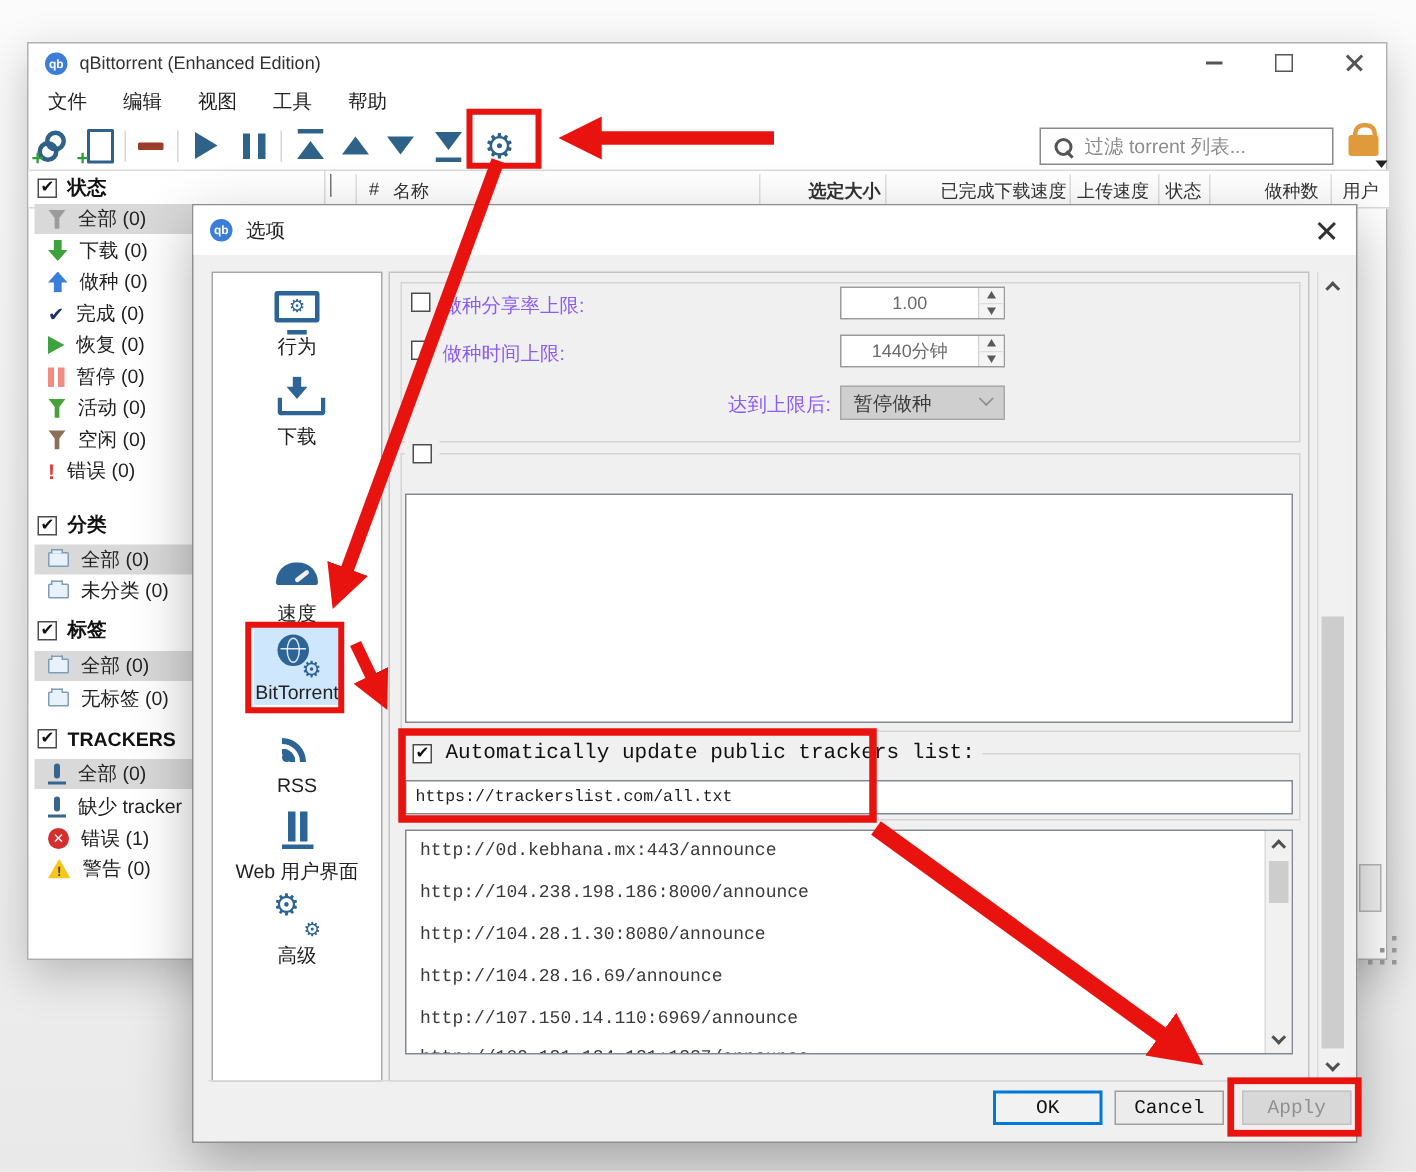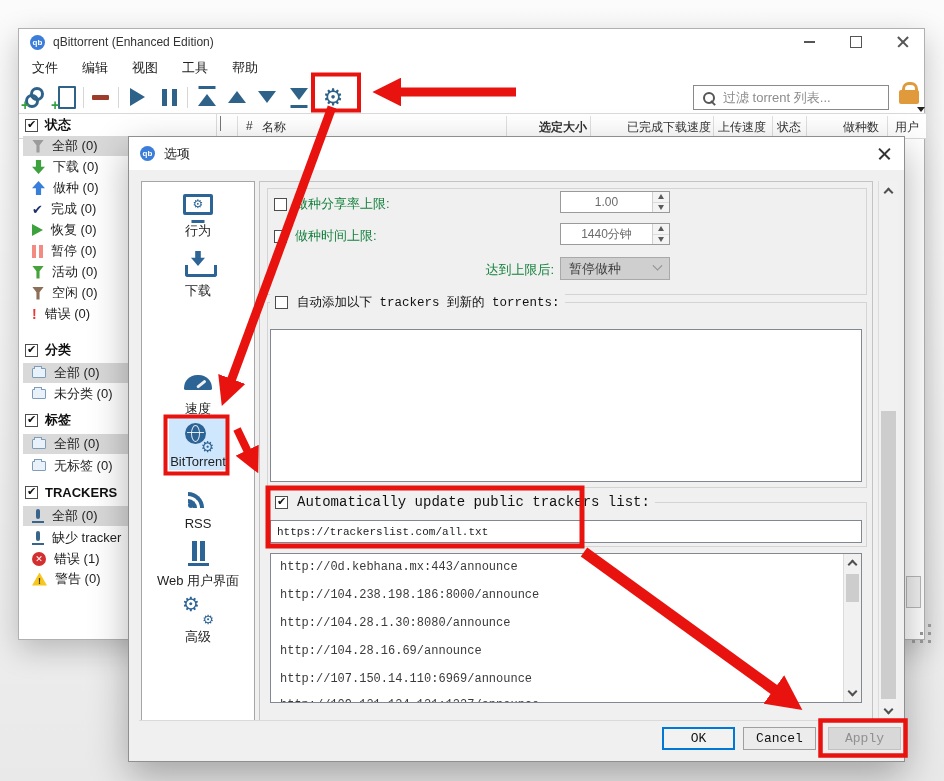--- a/index.html
+++ b/index.html
@@ -121,21 +121,21 @@
   .ni-rss .a2 { position:absolute; left:2px; bottom:2px; width:16px; height:16px; border:solid #2d6496; border-width:4px 4px 0 0; border-radius:0 100% 0 0; }
   .ni-web { width:26px; height:26px; position:relative; }
   .ni-web::before { content:""; position:absolute; left:7px; top:0; width:5px; height:20px; background:#2d6496; box-shadow:8px 0 0 #2d6496; }
   .ni-web::after { content:""; position:absolute; left:3px; bottom:1px; width:21px; height:3px; background:#2d6496; }
   .ni-adv { width:32px; height:28px; position:relative; }
   .ni-adv .g1 { position:absolute; left:0; top:-2px; font-size:20px; color:#2d6496; line-height:1; }
   .ni-adv .g2 { position:absolute; right:0; bottom:-2px; font-size:13px; color:#2d6496; line-height:1; }
 
   .dlg-content { left:130px; top:44px; width:614px; height:540px; background:#f0f0f0; border:1px solid #c3c3c3; }
   .frame { position:absolute; border:1px solid #d4d4d4; }
-  .crow { position:absolute; display:flex; align-items:center; gap:8px; font-size:13px; color:#15803d; }
+  .crow { position:absolute; display:flex; align-items:flex-start; gap:8px; font-size:13px; color:#8b5cf6; }
   .spin { position:absolute; width:110px; height:22px; border:1px solid #9a9a9a; background:#fff; display:flex; }
   .spin .val { flex:1; display:flex; align-items:center; justify-content:center; color:#6b6b6b; font-size:12px; }
   .spin .btns { width:17px; border-left:1px solid #cfcfcf; display:flex; flex-direction:column; }
   .spin .btns i { flex:1; display:flex; align-items:center; justify-content:center; background:#f4f4f4; }
   .spin .btns i:first-child { border-bottom:1px solid #dcdcdc; }
   .t5u { width:0; height:0; border-left:3.5px solid transparent; border-right:3.5px solid transparent; border-bottom:5px solid #5a5a5a; }
   .t5d { width:0; height:0; border-left:3.5px solid transparent; border-right:3.5px solid transparent; border-top:5px solid #5a5a5a; }
   .dd { position:absolute; width:110px; height:23px; background:#cfcfcf; border:1px solid #a9a9a9; display:flex; align-items:center; padding:0 8px; font-size:13px; color:#3c3c3c; }
   .dd .chev { margin-left:auto; width:7px; height:7px; border-right:1.8px solid #8a8a8a; border-bottom:1.8px solid #8a8a8a; transform:rotate(45deg) translate(-2px,-2px); }
   .legend { position:absolute; display:flex; align-items:center; gap:9px; background:#f0f0f0; padding:0 5px; font-size:13px; color:#111; height:18px; }
@@ -445,21 +445,20 @@
       <span>达到上限后:</span>
     </div>
     <div class="dd" style="left:300px;top:75px;">
       <span>暂停做种</span>
       <span class="chev"></span>
     </div>
 
     <div class="frame" style="left:7px;top:120px;width:600px;height:186px;"></div>
     <div class="legend" style="left:10px;top:111px;">
       <span class="cb"></span>
-      <span class="mono" style="font-size:12.5px;">自动添加以下 trackers 到新的 torrents:</span>
     </div>
     <div class="whitebox" style="left:10px;top:147px;width:592px;height:153px;">
       <textarea class="trk-area" style=""></textarea>
     </div>
 
     <div class="frame" style="left:7px;top:320px;width:600px;height:45px;"></div>
     <div class="legend" style="left:10px;top:311px;">
       <span class="cb checked"></span>
       <span class="mono" style="font-size:14px;">Automatically update public trackers list:</span>
     </div>

